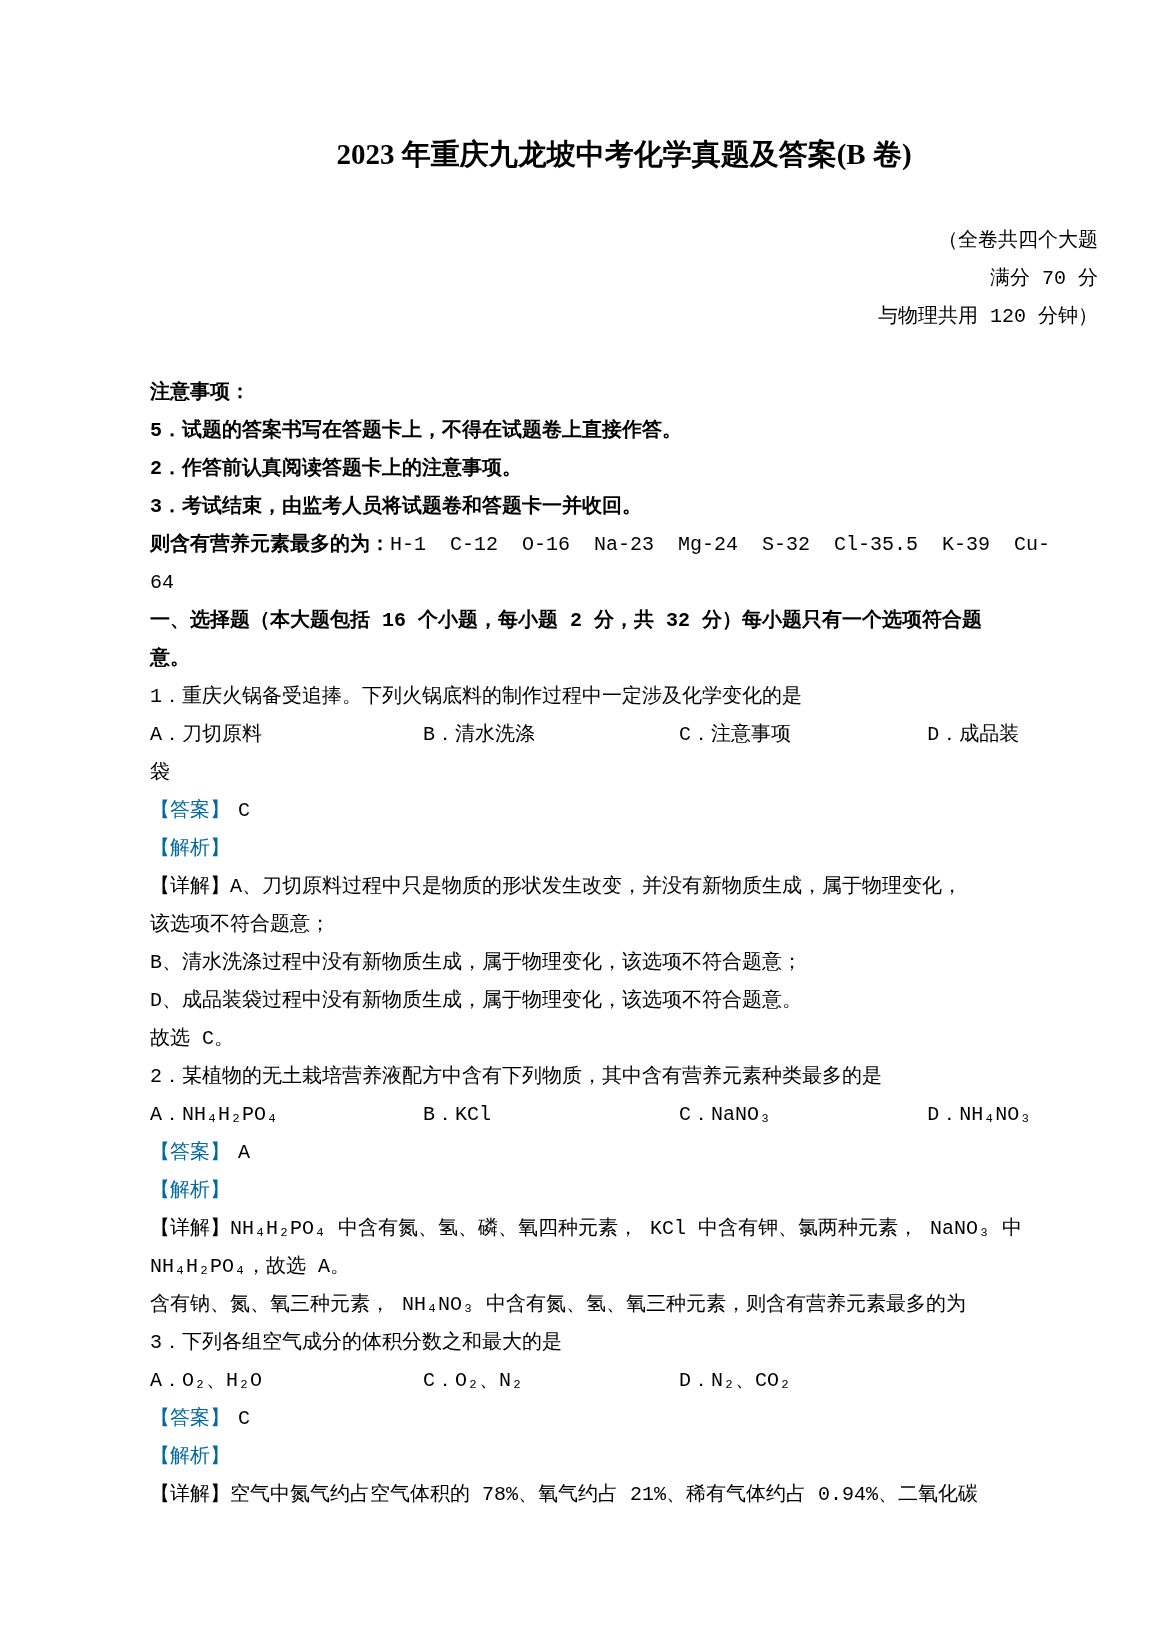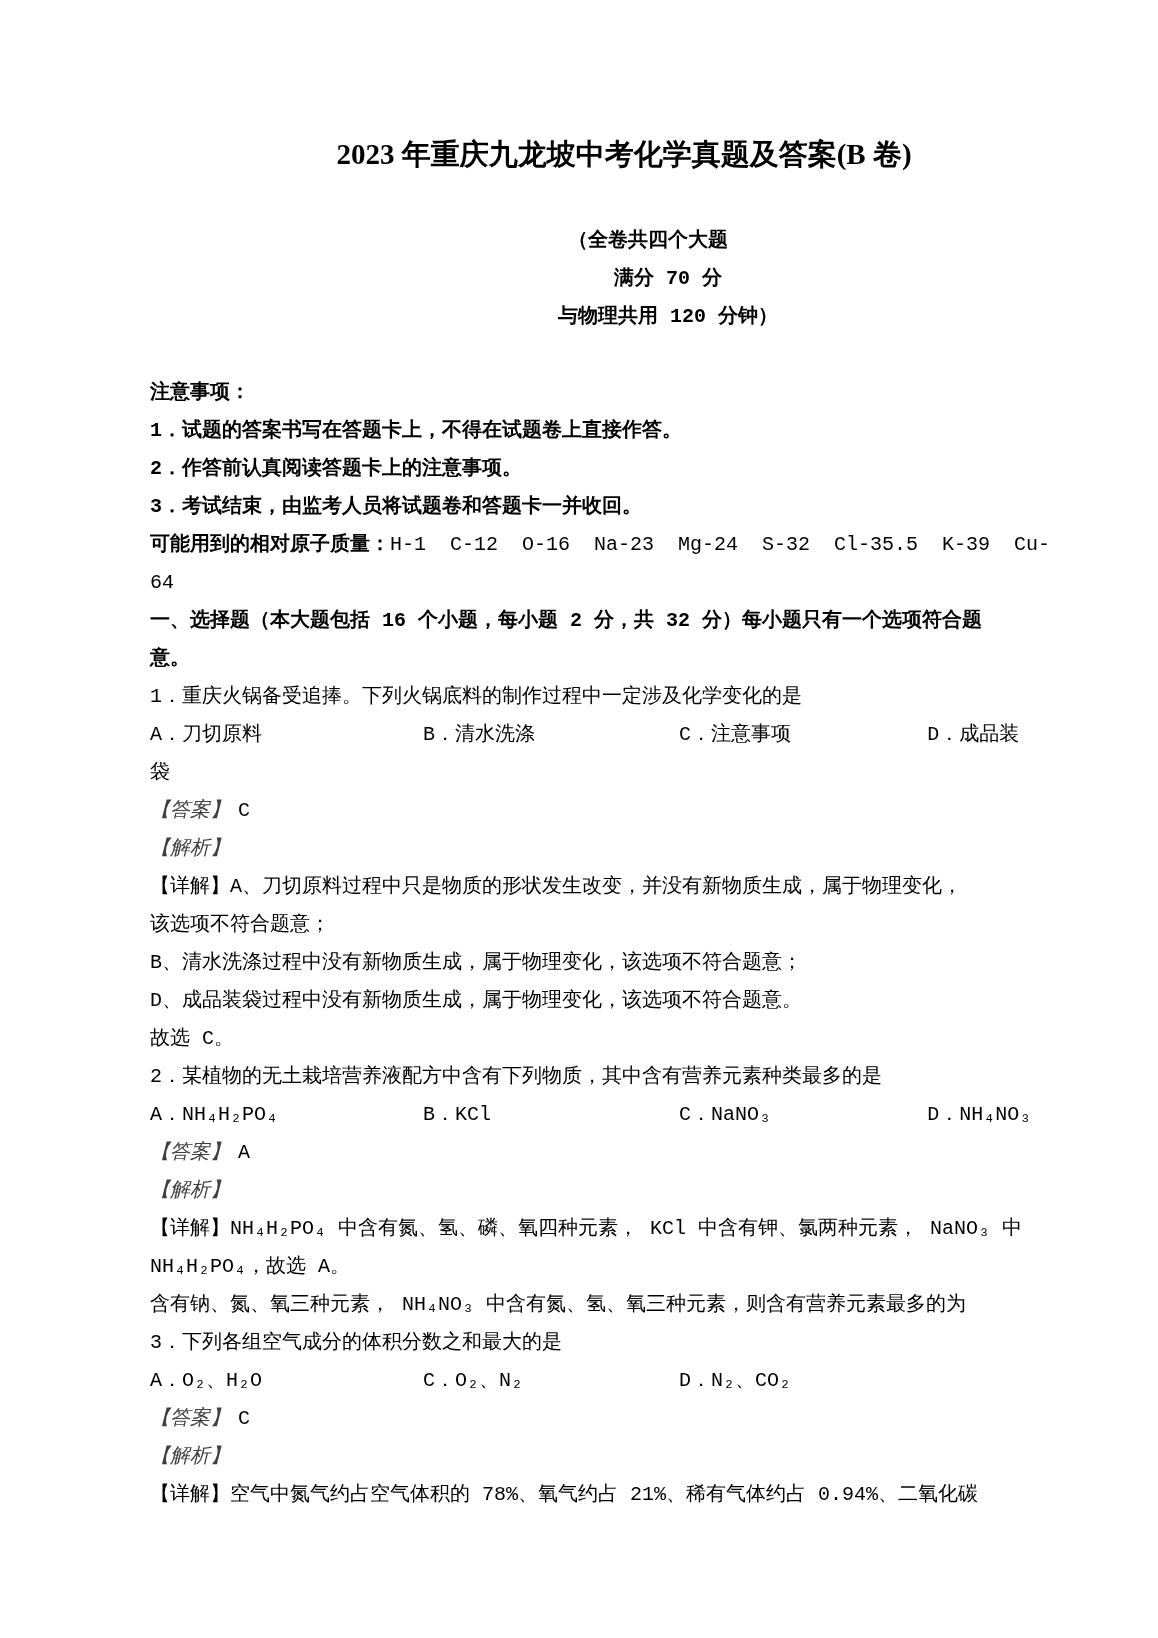--- a/index.html
+++ b/index.html
@@ -25,32 +25,32 @@
     font-size: 29px;
     font-weight: bold;
     text-align: center;
     line-height: 48px;
     margin: 0;
     white-space: pre;
   }
   .subtitle {
     margin: 6px 0 0 0;
     line-height: 38px;
-    font-weight: bold;
-    text-align: center;
+    font-weight: normal;
+    text-align: right;
     white-space: pre;
   }
   .subtitle .gap { margin-left: 40px; }
   .line {
     margin: 0;
     line-height: 38px;
     white-space: pre;
   }
   .bold { font-weight: bold; }
-  .blue { color: #404040; font-style: italic; }
+  .blue { color: #0369a1; }
   .ans  { margin-left: 8px; }
   .options {
     display: grid;
     grid-template-columns: 28.8% 27% 26.2% 1fr;
     line-height: 38px;
   }
   .options span { white-space: pre; }
 </style>
 </head>
 <body>
@@ -59,25 +59,25 @@
 
   <h1 class="title">2023 年重庆九龙坡中考化学真题及答案(B 卷)</h1>
 
   <p class="subtitle">
     <span>（全卷共四个大题</span>
     <span class="gap">满分 70 分</span>
     <span class="gap">与物理共用 120 分钟）</span>
   </p>
 
   <p class="line bold">注意事项：</p>
-  <p class="line bold">1．试题的答案书写在答题卡上，不得在试题卷上直接作答。</p>
+  <p class="line bold">5．试题的答案书写在答题卡上，不得在试题卷上直接作答。</p>
   <p class="line bold">2．作答前认真阅读答题卡上的注意事项。</p>
   <p class="line bold">3．考试结束，由监考人员将试题卷和答题卡一并收回。</p>
 
-  <p class="line"><span class="bold">可能用到的相对原子质量：</span><span>H-1  C-12  O-16  Na-23  Mg-24  S-32  Cl-35.5  K-39  Cu-</span></p>
+  <p class="line"><span class="bold">则含有营养元素最多的为：</span><span>H-1  C-12  O-16  Na-23  Mg-24  S-32  Cl-35.5  K-39  Cu-</span></p>
   <p class="line">64</p>
 
   <p class="line bold">一、选择题（本大题包括 16 个小题，每小题 2 分，共 32 分）每小题只有一个选项符合题</p>
   <p class="line bold">意。</p>
 
   <p class="line">1．重庆火锅备受追捧。下列火锅底料的制作过程中一定涉及化学变化的是</p>
   <div class="options">
     <span>A．刀切原料</span>
     <span>B．清水洗涤</span>
     <span>C．注意事项</span>

